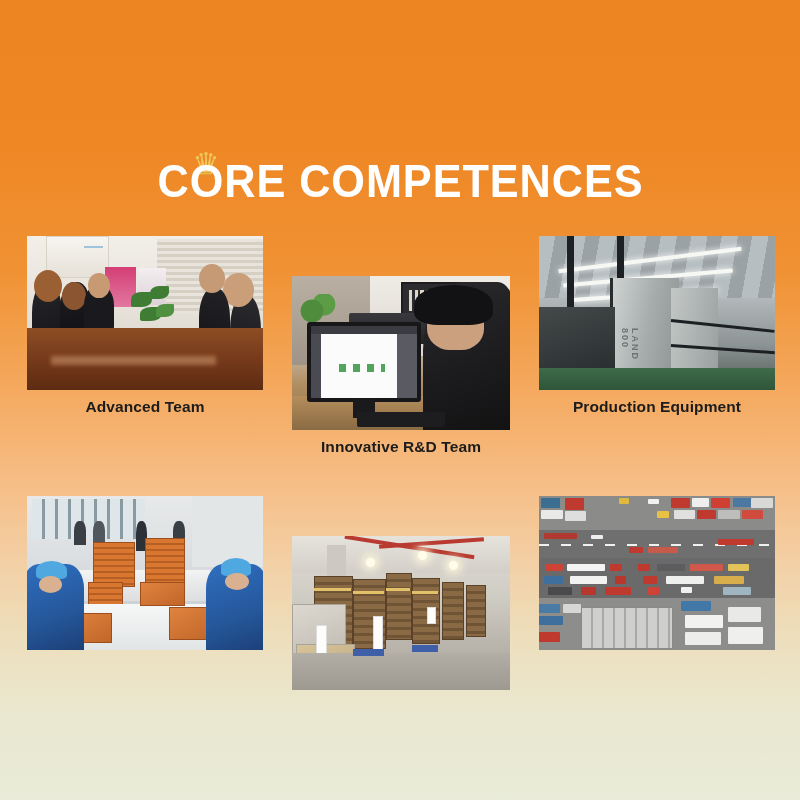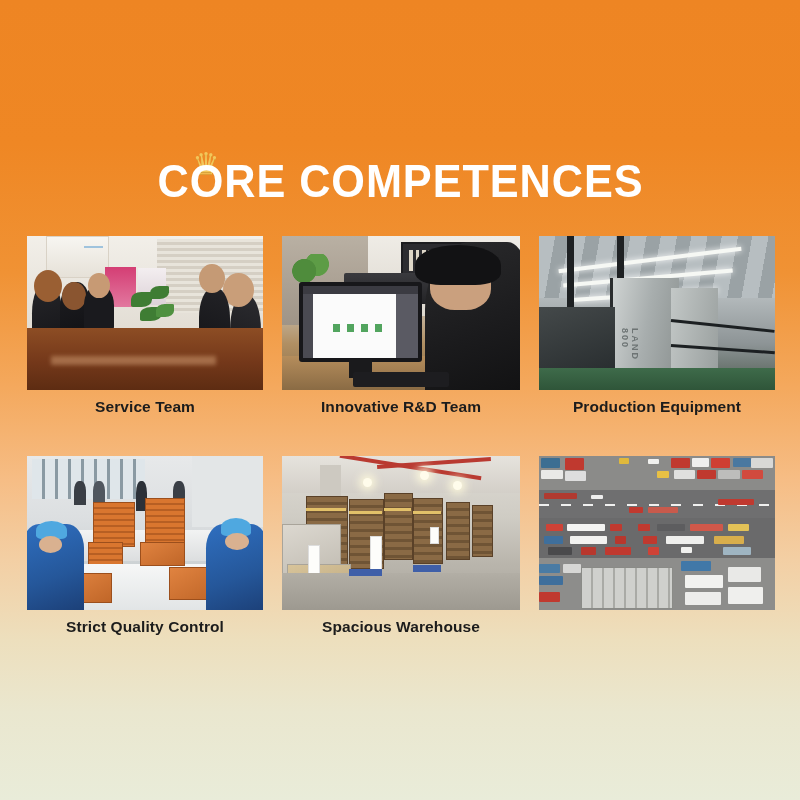--- a/index.html
+++ b/index.html
@@ -31,21 +31,21 @@
     transform:scaleX(0.94);
     transform-origin:center;
     line-height:58px;
     white-space:nowrap;
   }
 
   
   .grid{position:absolute;left:27px;top:236px;width:748px;}
   .row{display:flex;justify-content:space-between;}
   .cell{width:236px;}
-  .cell.mid{width:238px;}
+  .cell.mid{width:218px;margin-top:40px;}
   .thumb{
     width:100%;height:154px;overflow:hidden;position:relative;
     background:#cfcfcf;
   }
   .cap{
     margin-top:7px;text-align:center;
     font-size:15.5px;font-weight:bold;color:#1c1c1c;
     line-height:19px;letter-spacing:0.1px;
   }
   .row2{margin-top:40px;}
@@ -220,21 +220,21 @@
           <div class="head" style="left:26%;top:24%;width:9%;height:16%;background:#c79a74;"></div>
 
           <div class="pW" style="right:1%;bottom:10%;height:52%;background:linear-gradient(200deg,#2c2c30,#151518);"></div>
           <div class="head" style="right:4%;top:24%;width:13%;height:22%;background:#c99e79;"></div>
           <div class="pW" style="right:14%;bottom:22%;height:44%;background:linear-gradient(200deg,#232327,#131316);"></div>
           <div class="head" style="right:16%;top:18%;width:11%;height:19%;background:#c59a75;"></div>
           <div class="table"></div>
           <div class="tshine"></div>
         </div>
         <div class="cap">
-          <div>Service Team</div>
+          <div>Advanced Team</div>
         </div>
       </div>
 
       <div class="cell mid">
         <div class="thumb p2">
           <div class="wallL"></div>
           <div class="wallR"></div>
           <div class="leaf"></div>
           <div class="shelf">
             <i style="left:8%"></i>
@@ -305,23 +305,20 @@
           <div class="bench2"></div>
           <div class="box" style="left:48%;top:56%;width:18%;height:14%;"></div>
           <div class="box" style="left:60%;top:72%;width:19%;height:20%;"></div>
           <div class="box" style="left:18%;top:76%;width:17%;height:18%;"></div>
           <div class="worker" style="left:-2%;"></div>
           <div class="cap2" style="left:4%;top:42%;"></div>
           <div class="fc" style="left:5%;top:52%;"></div>
           <div class="worker" style="right:-2%;"></div>
           <div class="cap2" style="right:5%;top:40%;"></div>
           <div class="fc" style="right:6%;top:50%;"></div>
-        </div>
-        <div class="cap">
-          <div>Strict Quality Control</div>
         </div>
       </div>
 
       <div class="cell mid">
         <div class="thumb p5">
           <div class="ceil2"></div>
           <div class="redbeam" style="left:24%;top:6%;width:60%;transform:rotate(9deg);"></div>
           <div class="redbeam" style="left:40%;top:3%;width:48%;transform:rotate(-4deg);"></div>
           <div class="lamp" style="left:58%;top:10%;"></div>
           <div class="lamp" style="left:72%;top:16%;"></div>
@@ -340,23 +337,20 @@
           <div class="wrap" style="left:0;top:44%;width:24%;height:34%;"></div>
           <div class="wrap" style="left:2%;top:70%;width:26%;height:28%;
                background:linear-gradient(160deg,#d8c49a,#b8a37a);"></div>
           <div class="tag" style="left:11%;top:58%;width:4%;height:22%;"></div>
           <div class="tag" style="left:37%;top:52%;width:4%;height:28%;"></div>
           <div class="tag" style="left:62%;top:46%;width:3%;height:10%;"></div>
           <div class="floor2"></div>
           <div class="base" style="left:28%;bottom:22%;width:14%;"></div>
           <div class="base" style="left:55%;bottom:25%;width:12%;"></div>
         </div>
-        <div class="cap">
-          <div>Spacious Warehouse</div>
-        </div>
       </div>
 
       <div class="cell">
         <div class="thumb p6">
 
           <div class="yard" style="top:0;height:22%;background:#8b8b89;"></div>
           <div class="ctr" style="left:1%;top:1%;width:8%;height:7%;background:#3c6e92;"></div>
           <div class="ctr" style="left:1%;top:9%;width:9%;height:6%;background:#e9e9e7;"></div>
           <div class="ctr" style="left:11%;top:1%;width:8%;height:8%;background:#c0392f;"></div>
           <div class="ctr" style="left:11%;top:10%;width:9%;height:6%;background:#dedede;"></div>

